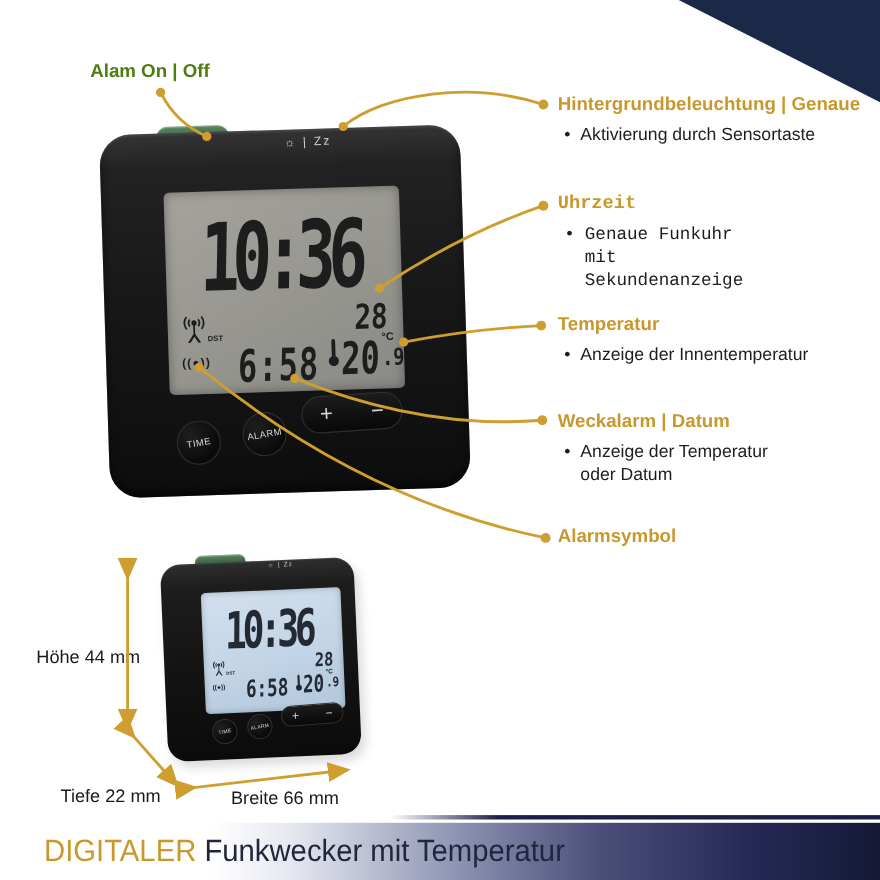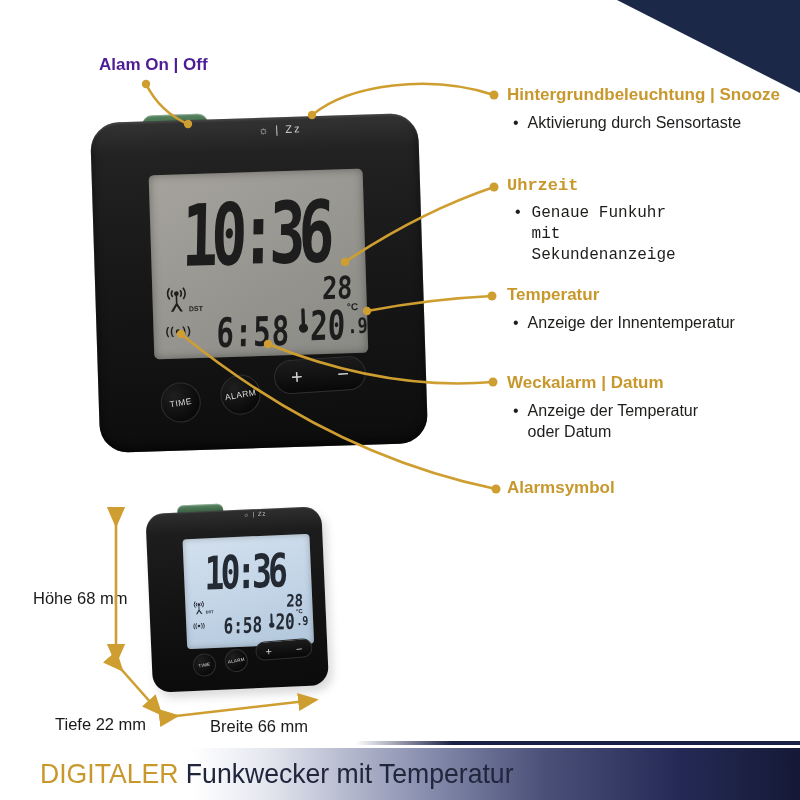--- a/index.html
+++ b/index.html
@@ -5,21 +5,21 @@
   * { margin:0; padding:0; box-sizing:border-box; }
   html,body { width:800px; height:800px; background:#fff; overflow:hidden;
               font-family:"Liberation Sans", sans-serif; position:relative; }
   .abs { position:absolute; }
 
   
   #corner-tri { left:617px; top:0; width:183px; height:93px;
     background:#1c2848; clip-path:polygon(0 0,100% 0,100% 100%); }
 
   
-  #alam-label { left:99px; top:55px; color:#4c1d95; font-weight:bold; font-size:17px; }
+  #alam-label { left:82px; top:55px; color:#4d7c0f; font-weight:bold; font-size:17px; }
 
   
   #overlay { left:0; top:0; width:800px; height:800px; pointer-events:none; z-index:6; }
   #overlay path.curve { fill:none; stroke:#CF9E30; stroke-width:2.6px; stroke-linecap:round; }
   #overlay circle.dot { fill:#CF9E30; }
   #overlay line.dim, #overlay path.dim { stroke:#CF9E30; stroke-width:2.6px; }
 
   
   #main-clock { left:95px; top:112px; width:328px; height:338px; transform:rotate(-1.8deg); }
   #main-clock .body { position:absolute; left:0; top:6px; width:328px; height:330px;
@@ -202,21 +202,21 @@
   <div class="round-btn btn-alarm">
     <span>ALARM</span>
   </div>
   <div class="pill-btn btn-pill">
     <span>+</span>
     <span>−</span>
   </div>
 </div>
 
 <div class="callout" id="co-1">
-  <h3>Hintergrundbeleuchtung | Snooze</h3>
+  <h3>Hintergrundbeleuchtung | Genaue</h3>
   <div class="bullet">
       <span class="b">•</span>
     <span class="bt">Aktivierung durch Sensortaste</span>
     </div>
 </div>
 <div class="callout" id="co-2">
   <h3>Uhrzeit</h3>
   <div class="bullet">
       <span class="b">•</span>
     <span class="bt">Genaue Funkuhr mit Sekundenanzeige</span>
@@ -279,21 +279,21 @@
   </div>
   <div class="round-btn btn-alarm">
     <span>ALARM</span>
   </div>
   <div class="pill-btn btn-pill">
     <span>+</span>
     <span>−</span>
   </div>
 </div>
 
-<div class="dim-label" id="dim-hoehe">Höhe 68 mm</div>
+<div class="dim-label" id="dim-hoehe">Höhe 44 mm</div>
 <div class="dim-label" id="dim-tiefe">Tiefe 22 mm</div>
 <div class="dim-label" id="dim-breite">Breite 66 mm</div>
 
 <div class="abs" id="footer-line"></div>
 <div class="abs" id="footer-bar">
   <div id="footer-title">
     <span class="brand">DIGITALER</span>
     <span class="rest"> </span><span class="rest">Funkwecker mit Temperatur</span>
   </div>
 </div>

